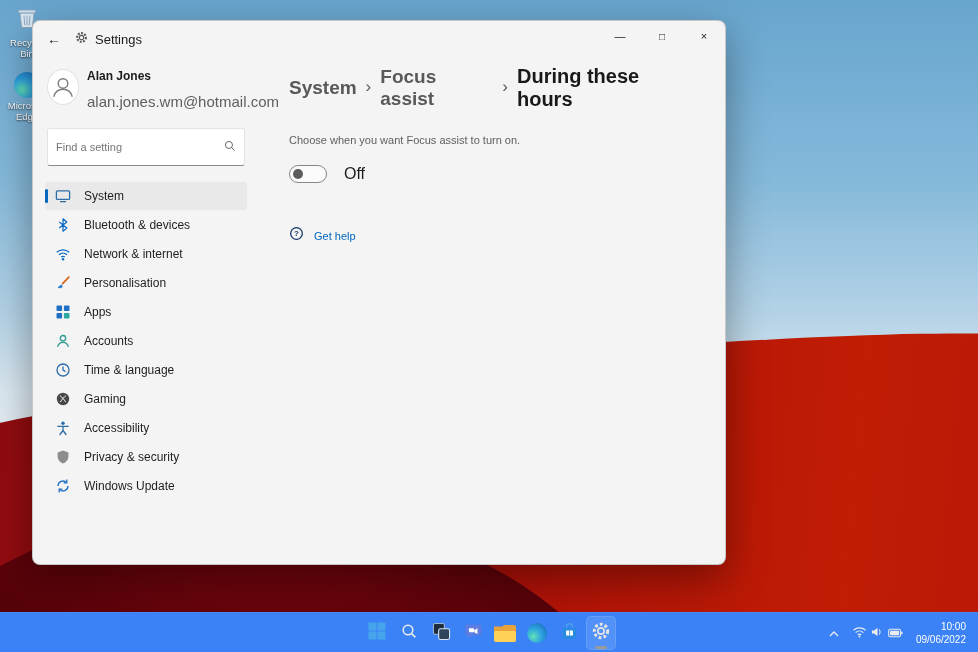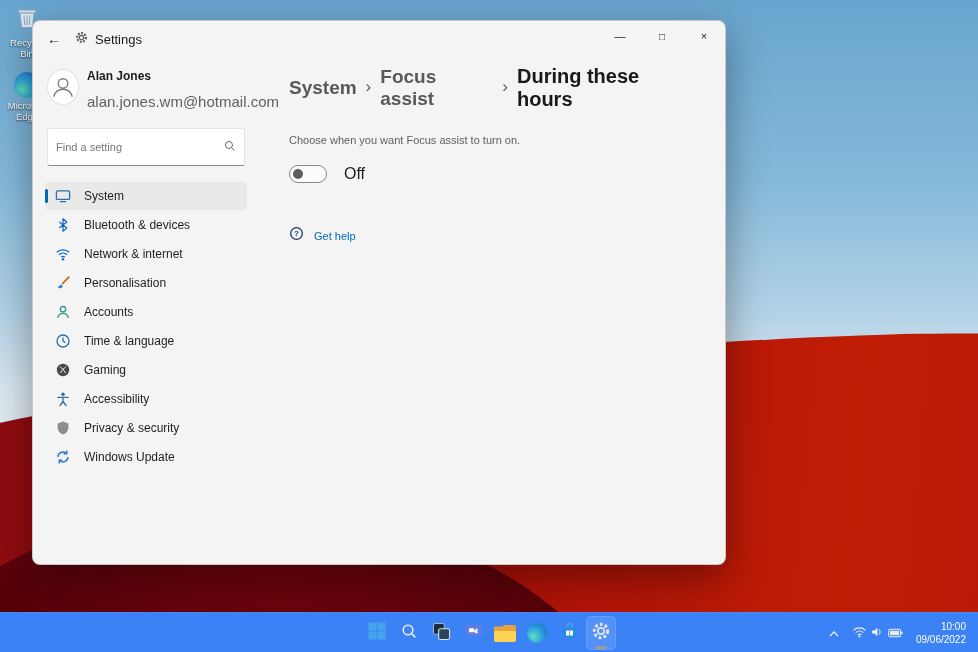--- a/index.html
+++ b/index.html
@@ -206,20 +206,31 @@
         <div class="nav-item">
           <span class="nav-ico">
             <svg width="16" height="16" viewBox="0 0 16 16">
               <path d="M13.8 2.2L7.6 8.6" stroke="#d4691e" stroke-width="1.8" stroke-linecap="round"></path>
               <path d="M6.4 9.4c-1.6.2-1.8 2.2-3.8 2.6 1 1.6 4 1.9 5.2-.4z" fill="#2a7fd4"></path>
             </svg>
           </span>
           <span>Personalisation</span>
         </div>
 
+        <div class="nav-item">
+          <span class="nav-ico">
+            <svg width="16" height="16" viewBox="0 0 16 16">
+              <rect x="1.5" y="1.5" width="5.6" height="5.6" rx="1" fill="#1f6fc4"></rect>
+              <rect x="8.9" y="1.5" width="5.6" height="5.6" rx="1" fill="#1f6fc4"></rect>
+              <rect x="1.5" y="8.9" width="5.6" height="5.6" rx="1" fill="#1f6fc4"></rect>
+              <rect x="8.9" y="8.9" width="5.6" height="5.6" rx="1" fill="#2aa7a0"></rect>
+            </svg>
+          </span>
+          <span>Apps</span>
+        </div>
 
         <div class="nav-item">
           <span class="nav-ico">
             <svg width="16" height="16" viewBox="0 0 16 16">
               <circle cx="8" cy="5.2" r="2.7" fill="none" stroke="#2e9b8f" stroke-width="1.3"></circle>
               <path d="M2.6 13.8c.8-3 2.9-4.4 5.4-4.4s4.6 1.4 5.4 4.4" fill="none" stroke="#2e9b8f" stroke-width="1.3"></path>
             </svg>
           </span>
           <span>Accounts</span>
         </div>

